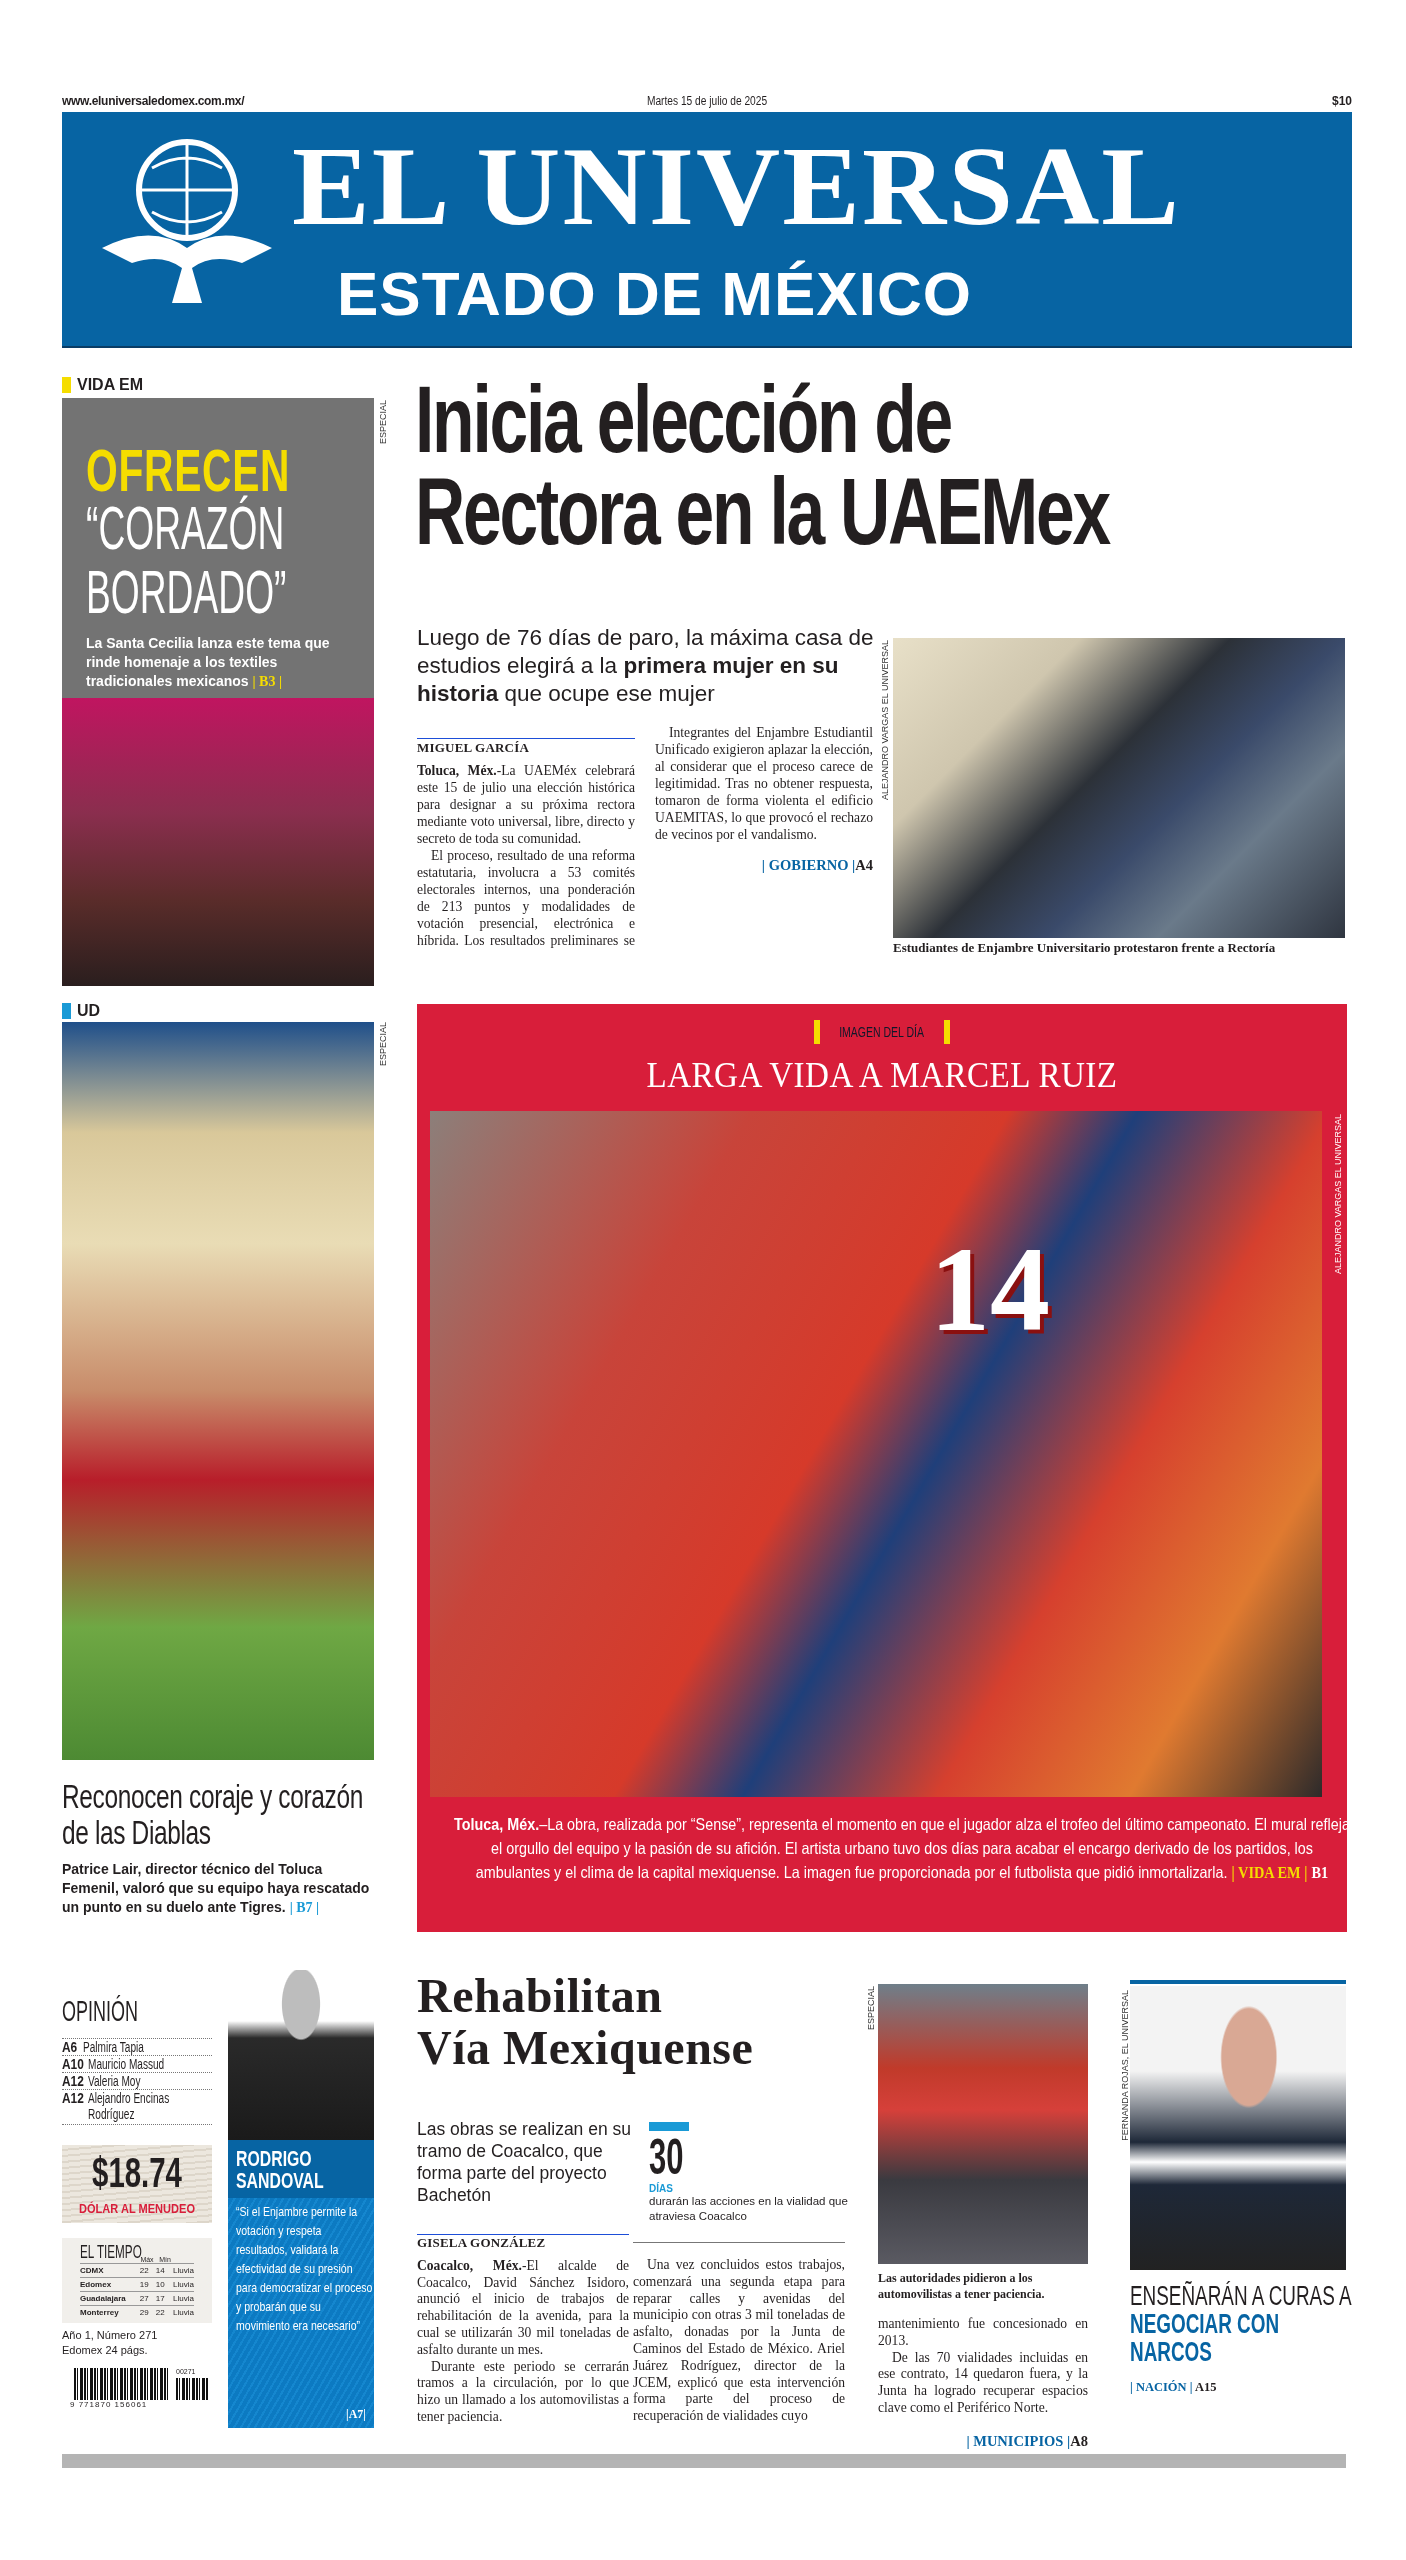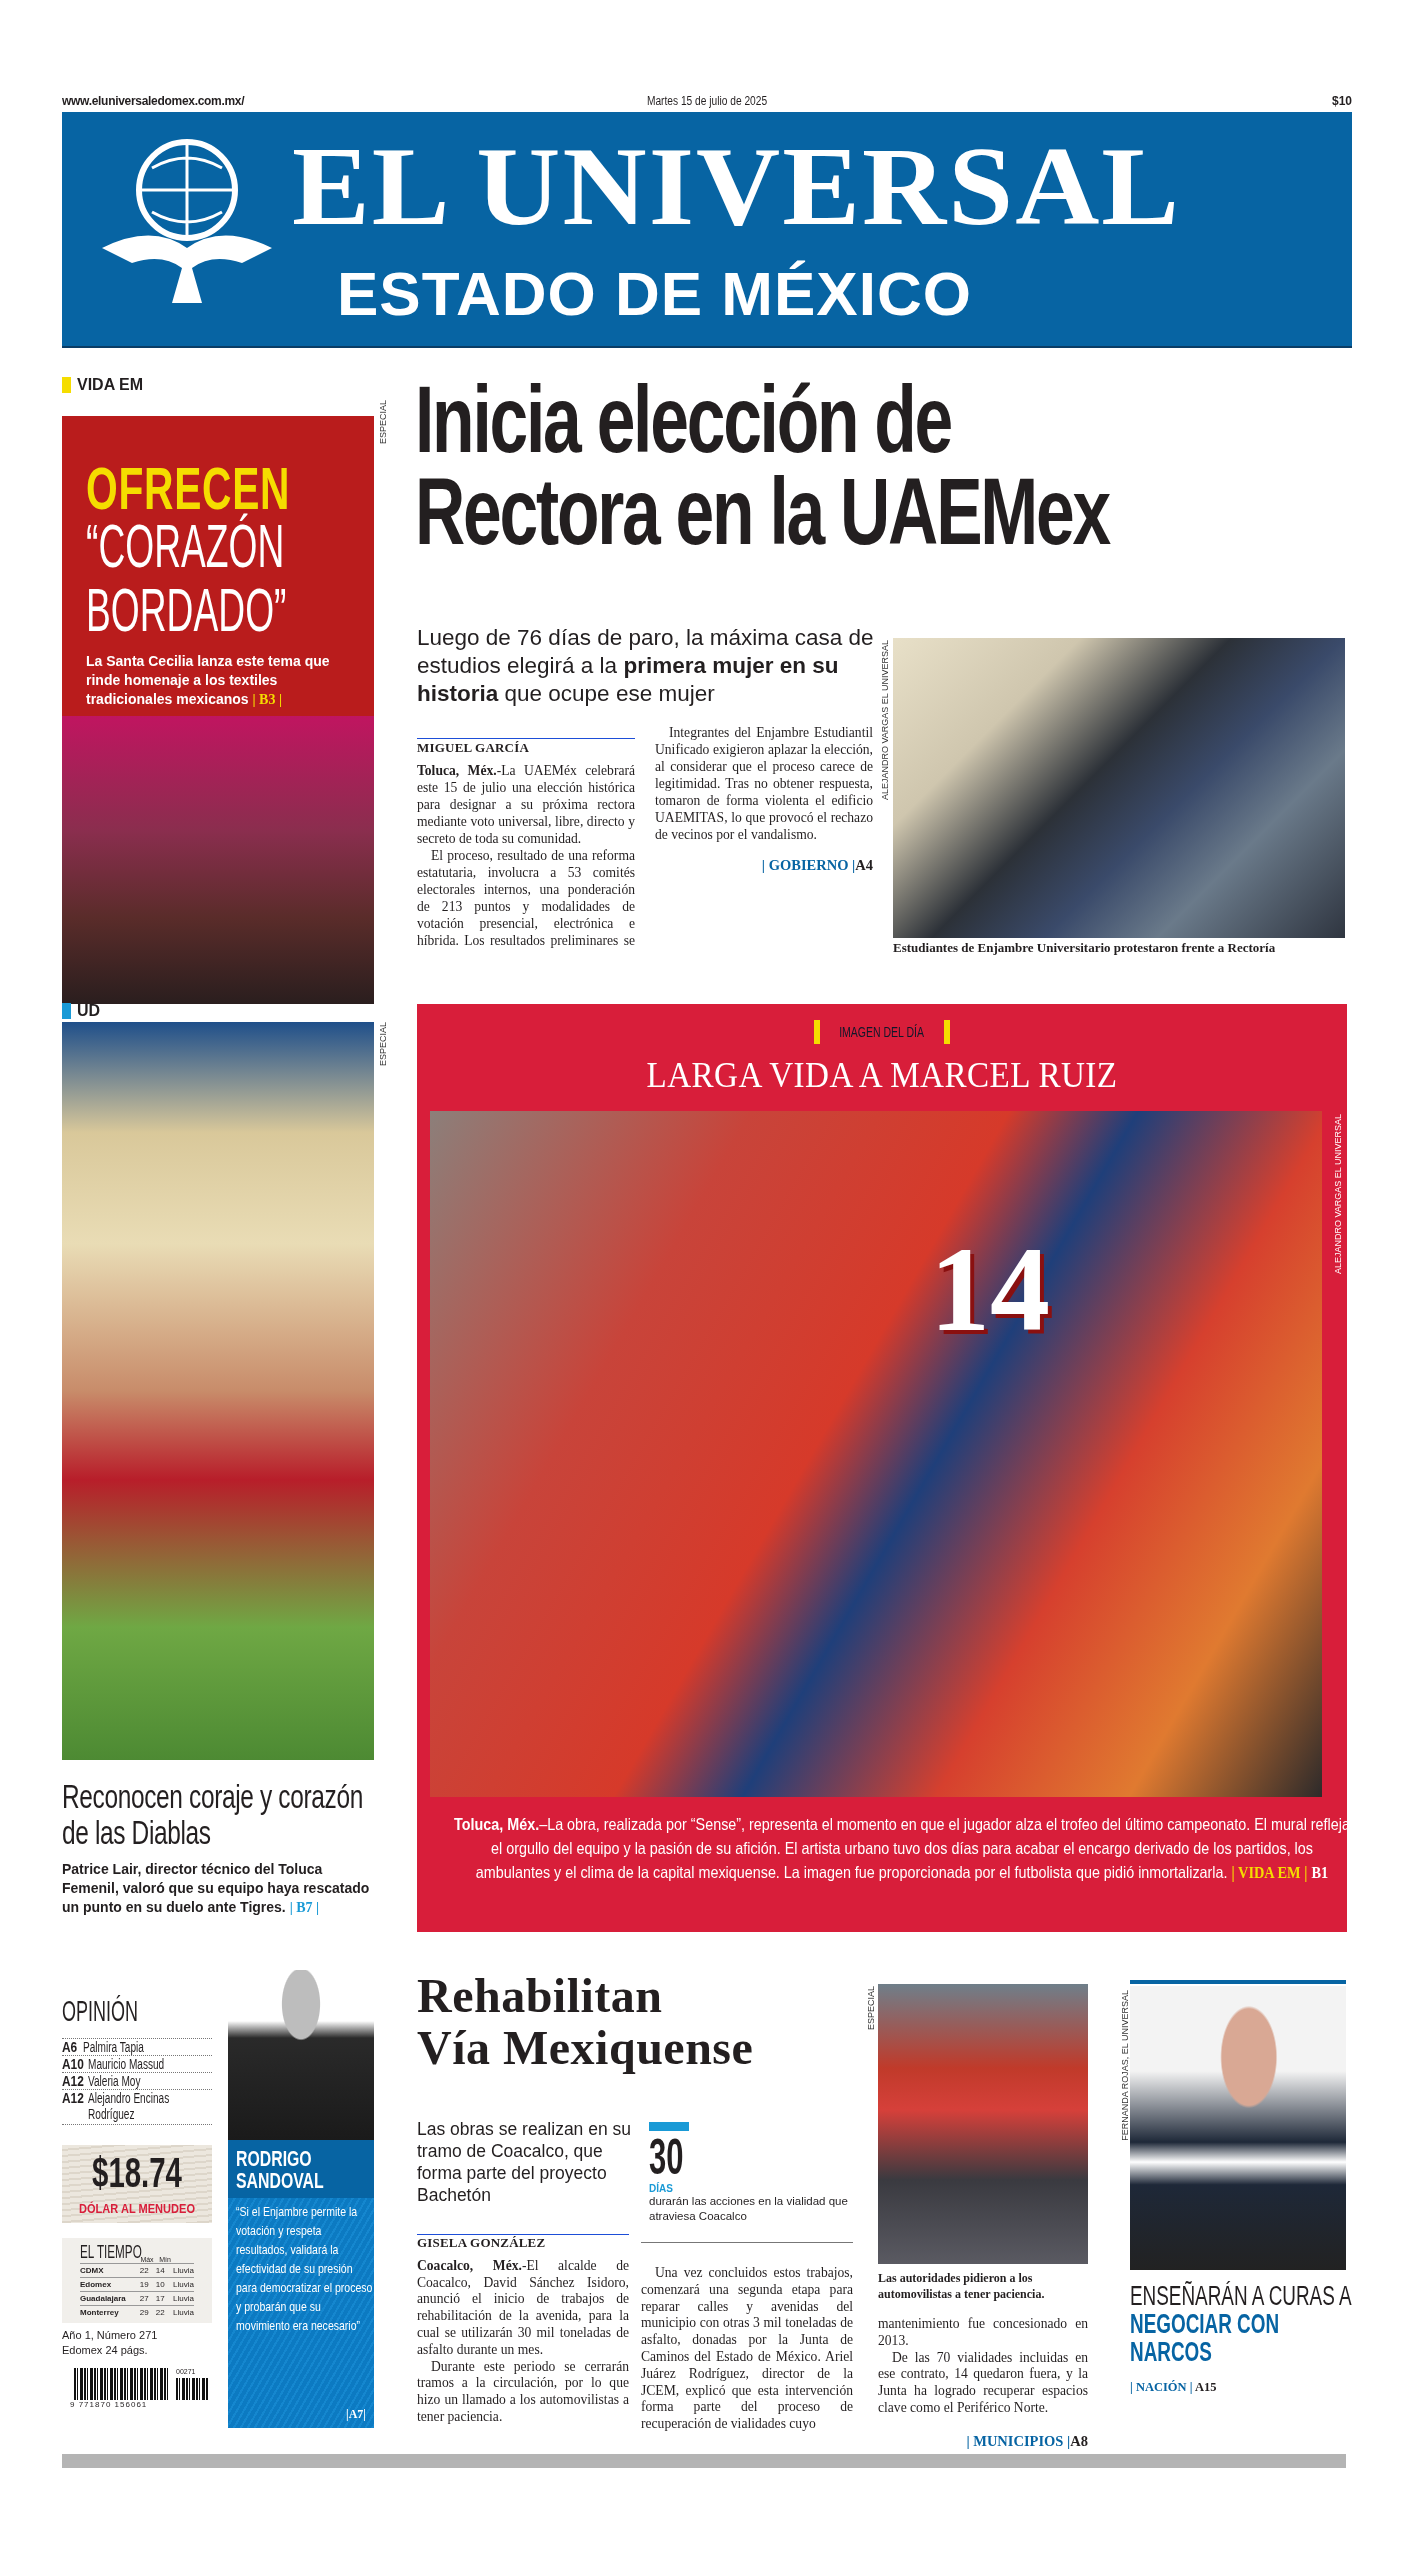--- a/index.html
+++ b/index.html
@@ -12,21 +12,21 @@
 #topbar .price{position:absolute;right:0;top:0;font-weight:bold;font-family:"Liberation Sans",sans-serif}
 #masthead{left:62px;top:112px;width:1290px;height:236px;background:#0764a3;border-bottom:2px solid #0a3d66}
 #masthead .title{position:absolute;left:230px;top:10px;font-family:"Liberation Serif",serif;font-weight:bold;color:#fff;font-size:112px;letter-spacing:2px;transform:scaleX(1.04);transform-origin:left;white-space:nowrap}
 #masthead .sub{position:absolute;left:275px;top:146px;font-family:"Liberation Sans",sans-serif;font-weight:bold;color:#fff;font-size:62px;letter-spacing:1px;white-space:nowrap}
 #masthead .logo{position:absolute;left:30px;top:16px;width:190px;height:190px}
 
 .seclabel{font-family:"Liberation Sans",sans-serif;font-weight:bold;font-size:16px;display:flex;align-items:center;gap:6px}
 .seclabel .sq{width:9px;height:16px;display:inline-block}
 .credit{font-family:"Liberation Sans",sans-serif;font-size:9px;writing-mode:vertical-rl;transform:rotate(180deg);white-space:nowrap;color:#333}
 
-#promo1{left:62px;top:416px;width:312px;height:588px;background:#b91c1c;overflow:hidden}
+#promo1{left:62px;top:398px;width:312px;height:588px;background:#737373;overflow:hidden}
 #promo1 .h1{position:absolute;left:24px;top:38px;color:#f5dd00;font-family:"Liberation Sans",sans-serif;font-weight:bold;font-size:60px;transform:scaleX(.68);transform-origin:left;letter-spacing:1px}
 #promo1 .h2{position:absolute;left:24px;top:98px;color:#fff;font-family:"Liberation Sans",sans-serif;font-size:62px;line-height:64px;transform:scaleX(.6);transform-origin:left;width:420px}
 #promo1 .dek{position:absolute;left:24px;top:236px;width:270px;color:#fff;font-family:"Liberation Sans",sans-serif;font-weight:bold;font-size:14px;line-height:19px}
 #promo1 .dek .ref{color:#f5dd00;font-family:"Liberation Serif",serif}
 #promo1 .photo{position:absolute;left:0;top:300px;width:312px;height:288px;background:linear-gradient(180deg,#c01560 0%,#8a2e4e 40%,#5a2c2a 70%,#2a1e1e 100%)}
 
 #lead-head{left:415px;top:374px;width:940px;font-family:"Liberation Sans",sans-serif;font-weight:bold;font-size:94px;line-height:92px;letter-spacing:-3px;transform:scaleX(.74);transform-origin:left;white-space:nowrap;width:1300px}
 #lead-dek{left:417px;top:624px;width:460px;font-family:"Liberation Sans",sans-serif;font-size:22.5px;line-height:28px}
 #lead-dek b{font-weight:bold}
 #lead-body{left:417px;top:738px;width:456px;font-size:13.6px;line-height:17px;text-align:justify}
@@ -289,21 +289,21 @@
   <div class="num">30</div>
   <div class="unit">DÍAS</div>
   <div class="desc">durarán las acciones en la vialidad que atraviesa Coacalco</div>
 </div>
 <div id="rh-body" class="abs">
   <div class="col" style="left:0">
     <div class="byline">GISELA GONZÁLEZ</div>
     <p><b>Coacalco, Méx.</b><span>-El alcalde de Coacalco, David Sánchez Isidoro, anunció el inicio de trabajos de rehabilitación de la avenida, para la cual se utilizarán 30 mil toneladas de asfalto durante un mes.</span></p>
     <p class="ind">Durante este periodo se cerrarán tramos a la circulación, por lo que hizo un llamado a los automovilistas a tener paciencia.</p>
   </div>
-  <div class="col" style="left:224px;top:8px;border-top:1px solid #777;padding-top:22px">
+  <div class="col" style="left:216px;top:8px;border-top:1px solid #777;padding-top:14px">
     <p class="ind">Una vez concluidos estos trabajos, comenzará una segunda etapa para reparar calles y avenidas del municipio con otras 3 mil toneladas de asfalto, donadas por la Junta de Caminos del Estado de México. Ariel Juárez Rodríguez, director de la JCEM, explicó que esta intervención forma parte del proceso de recuperación de vialidades cuyo</p>
   </div>
 </div>
 <div class="abs credit" style="left:866px;top:1986px">ESPECIAL</div>
 <div id="rh-photo" class="abs"></div>
 <div id="rh-caption" class="abs">Las autoridades pidieron a los automovilistas a tener paciencia.</div>
 <div id="rh-body2" class="abs">
   <p>mantenimiento fue concesionado en 2013.</p>
   <p style="text-indent:14px">De las 70 vialidades incluidas en ese contrato, 14 quedaron fuera, y la Junta ha logrado recuperar espacios clave como el Periférico Norte.</p>
   <div class="refline" style="margin-top:16px;font-family:'Liberation Serif',serif"><span class="sec" style="color:#0764a3">| MUNICIPIOS |</span><span>A8</span></div>

